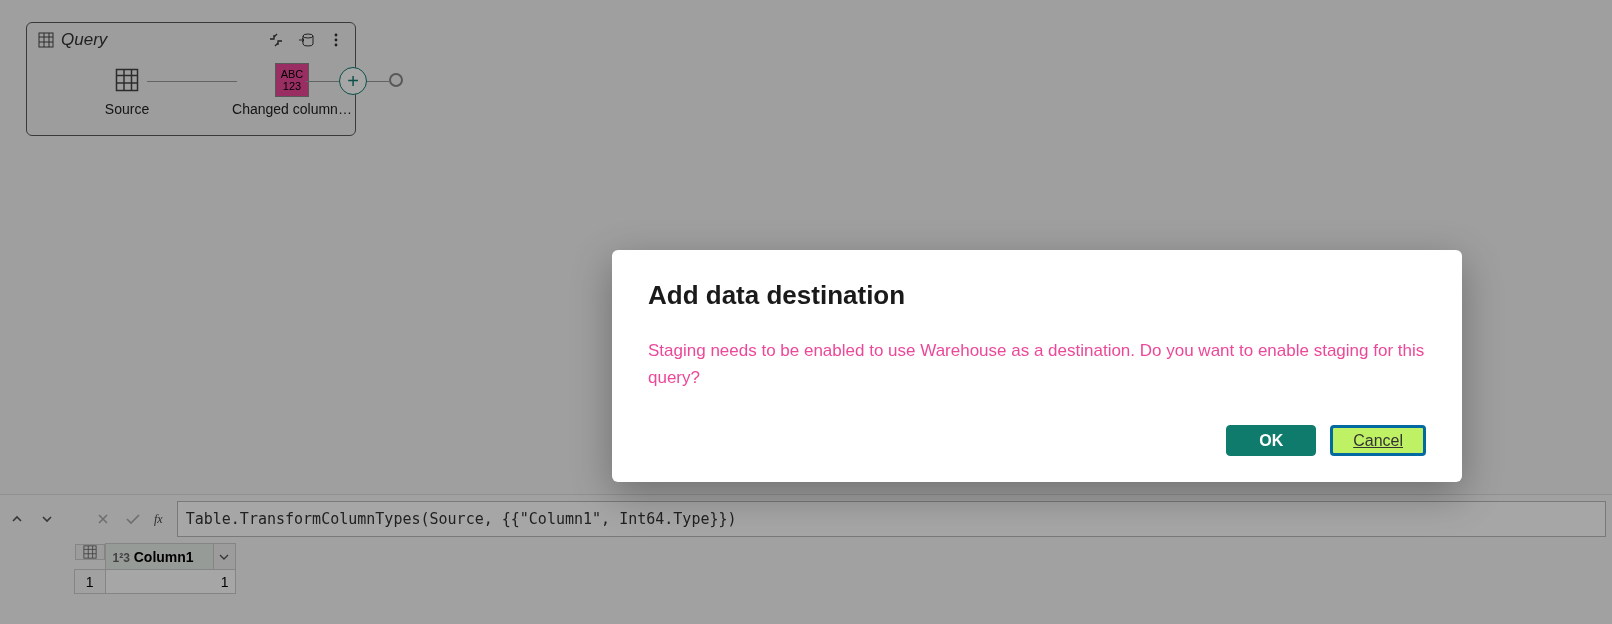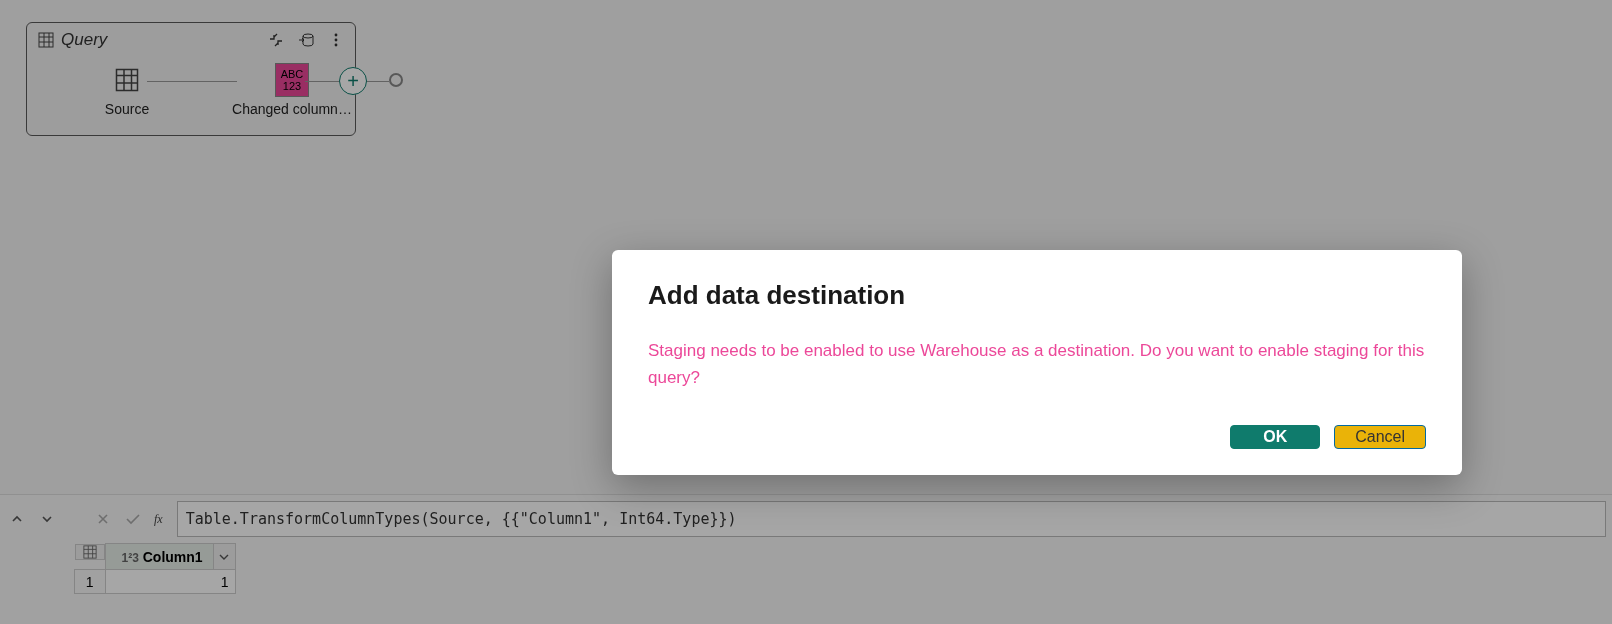--- a/index.html
+++ b/index.html
@@ -88,21 +88,21 @@
   }
   .grid {
     margin: 6px 0 0 74px;
     border-collapse: collapse;
     font-size: 14px;
   }
   .grid th, .grid td { border: 1px solid #ccc; }
   .grid .rowhdr { width: 30px; background:#f0f0f0; }
   .grid .colhdr {
     background:#e7efe9; height: 26px; width: 130px; position:relative;
-    text-align:left; padding-left: 16px;
+    text-align:left; padding-left: 7px;
   }
   .col-type { font-size: 12px; color:#666; letter-spacing:0; }
   .col-dd {
     position:absolute; right:0; top:0; bottom:0; width: 22px;
     border-left:1px solid #ccc; background:#f0f0f0;
     display:flex; align-items:center; justify-content:center; cursor:pointer;
   }
   .grid .cell { height: 24px; padding: 0 6px; text-align:right; background:#fff;}
   .grid .rowcell { text-align:center; background:#f7f7f7;}
   .corner-ico { display:flex; align-items:center; justify-content:center; }
@@ -112,26 +112,26 @@
     position:absolute; left: 612px; top: 250px;
     width: 850px; background:#fff; border-radius: 6px;
     z-index: 10;
     padding: 30px 36px 26px;
     box-shadow: 0 12px 40px rgba(0,0,0,0.3);
   }
   .dlg-title { font-size: 26px; font-weight: 600; color:#1a1a1a; margin-bottom: 26px; }
   .dlg-body { font-size: 17px; color:#ec4899; line-height: 1.6; margin-bottom: 34px; }
   .dlg-btns { display:flex; justify-content:flex-end; gap: 14px; }
   .btn {
-    min-width: 90px; height: 24px; padding: 0 20px;
+    min-width: 90px; height: 31px; padding: 0 20px;
     border-radius: 4px; font-size: 16px; cursor:pointer;
     display:flex; align-items:center; justify-content:center;
   }
   .btn-primary { background:#0f7b6c; color:#fff; border:1px solid #0f7b6c; font-weight:600; }
-  .btn-secondary { background:#eab308; color:#333; border:1px solid #0369a1; }
+  .btn-secondary { background:#bef264; color:#333; border:3px solid #0369a1;text-decoration:underline; }
 
   svg { display:block; }
 </style>
 </head>
 <body>
 
 <div class="query-card">
   <div class="qc-header">
     <span class="qc-title-ico">
       <svg width="16" height="16" viewBox="0 0 16 16">

